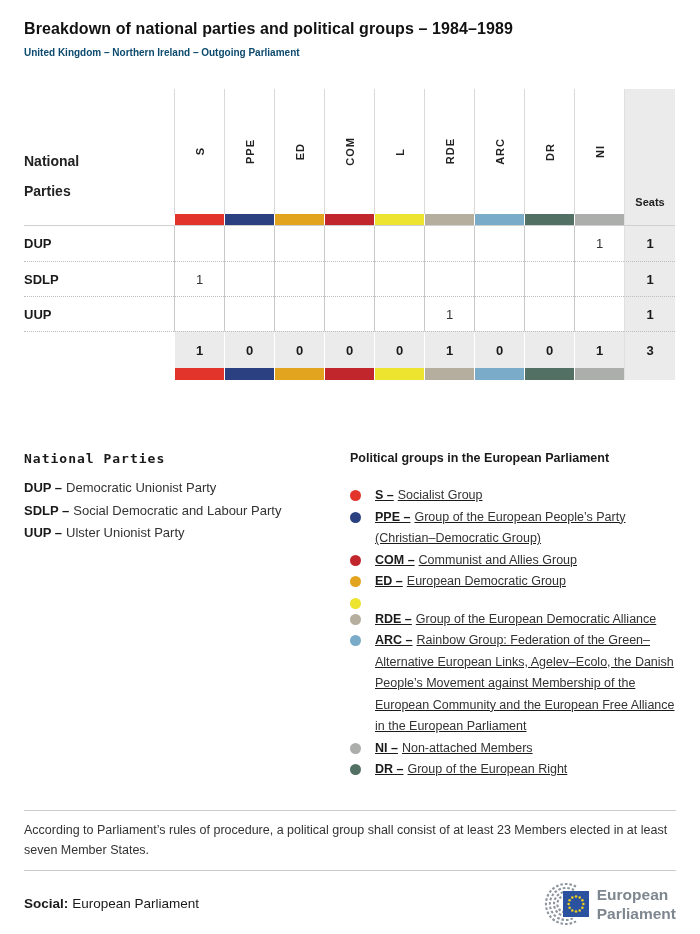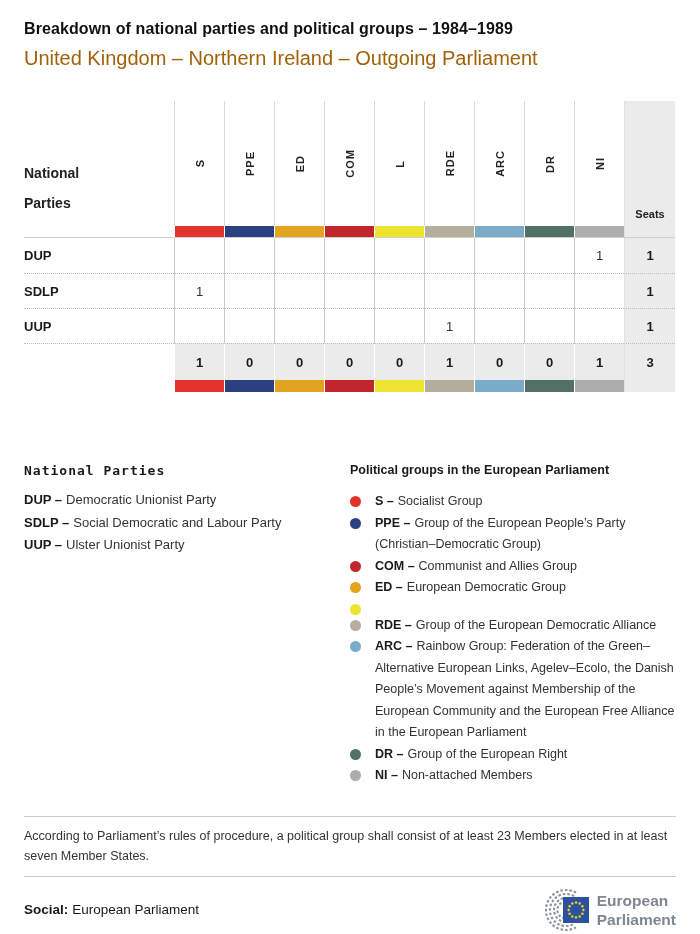--- a/index.html
+++ b/index.html
@@ -5,21 +5,21 @@
   * { margin:0; padding:0; box-sizing:border-box; }
   html,body { background:#fff; }
   .page {
     position:relative; width:700px; height:934px; overflow:hidden;
     background:#fff; font-family:"Liberation Sans", sans-serif; color:#1a1a1a;
   }
   .inner { padding:0 24px; }
 
   
   .title { padding-top:20px; font-size:16px; font-weight:bold; letter-spacing:.1px; color:#111; }
-  .subtitle { margin-top:9px; font-size:20px; color:#a16207; }
+  .subtitle { margin-top:9px; font-size:10px; color:#0c4a6e;font-weight:bold; }
 
   
   .tbl {
     margin-top:31px;
     display:grid;
     grid-template-columns:150px repeat(9,50px) 51px;
     grid-template-rows:125px 12px 35px 35px 35px 37px 12px;
   }
   .c { position:relative; }
   .hcol { border-left:1px solid #d9d9d9; display:flex; align-items:center; justify-content:center; }
@@ -39,21 +39,21 @@
 
   
   .legend { display:flex; margin-top:71px; }
   .legend-left { width:326px; flex:0 0 326px; }
   .legend-right { flex:1; }
   .lp-title { font-family:"DejaVu Sans Mono", monospace; font-weight:bold; font-size:13px; letter-spacing:1px; color:#1a1a1a; }
   .lp-items { margin-top:11px; }
   .lp-item { font-size:13px; line-height:22.5px; color:#333; }
   .b { font-weight:bold; color:#1a1a1a; margin-right:4px; }
   .lg-title { font-weight:bold; font-size:12.5px; color:#1a1a1a; }
-  .lg-items { margin-top:14px; }
+  .lg-items { margin-top:20px;text-decoration:underline; }
   .lg-item { display:flex; align-items:flex-start; }
   .dot-ic { width:11px; height:11px; border-radius:50%; flex:0 0 11px; margin-top:5px; }
   .lg-text { margin-left:14px; font-size:12.5px; line-height:21.5px; color:#333; }
 
   
   .rule { border-top:1px solid #ccc; }
   .rule1 { margin-top:29px; }
   .footnote { padding:9px 0 10px 0; font-size:12.5px; line-height:20px; color:#333; max-width:655px; }
   .source-row { margin-top:11px; display:flex; align-items:center; justify-content:space-between; }
   .source { font-size:13.5px; color:#1a1a1a; }
@@ -210,26 +210,26 @@
           </div>
           <div class="lg-item">
             <span class="dot-ic" style="background: rgb(181, 174, 158);"></span>
             <div class="lg-text"><span class="b">RDE –</span><span>Group of the European Democratic Alliance</span></div>
           </div>
           <div class="lg-item">
             <span class="dot-ic" style="background: rgb(122, 171, 200);"></span>
             <div class="lg-text"><span class="b">ARC –</span><span>Rainbow Group: Federation of the Green–Alternative European Links, Agelev–Ecolo, the Danish People’s Movement against Membership of the European Community and the European Free Alliance in the European Parliament</span></div>
           </div>
           <div class="lg-item">
+            <span class="dot-ic" style="background: rgb(171, 174, 171);"></span>
+            <div class="lg-text"><span class="b">NI –</span><span>Non-attached Members</span></div>
+          </div>
+          <div class="lg-item">
             <span class="dot-ic" style="background: rgb(82, 113, 100);"></span>
             <div class="lg-text"><span class="b">DR –</span><span>Group of the European Right</span></div>
-          </div>
-          <div class="lg-item">
-            <span class="dot-ic" style="background: rgb(171, 174, 171);"></span>
-            <div class="lg-text"><span class="b">NI –</span><span>Non-attached Members</span></div>
           </div>
         </div>
       </div>
     </div>
 
     <div class="rule rule1"></div>
     <div class="footnote">According to Parliament’s rules of procedure, a political group shall consist of at least 23 Members elected in at least seven Member States.</div>
     <div class="rule"></div>
 
     <div class="source-row">

